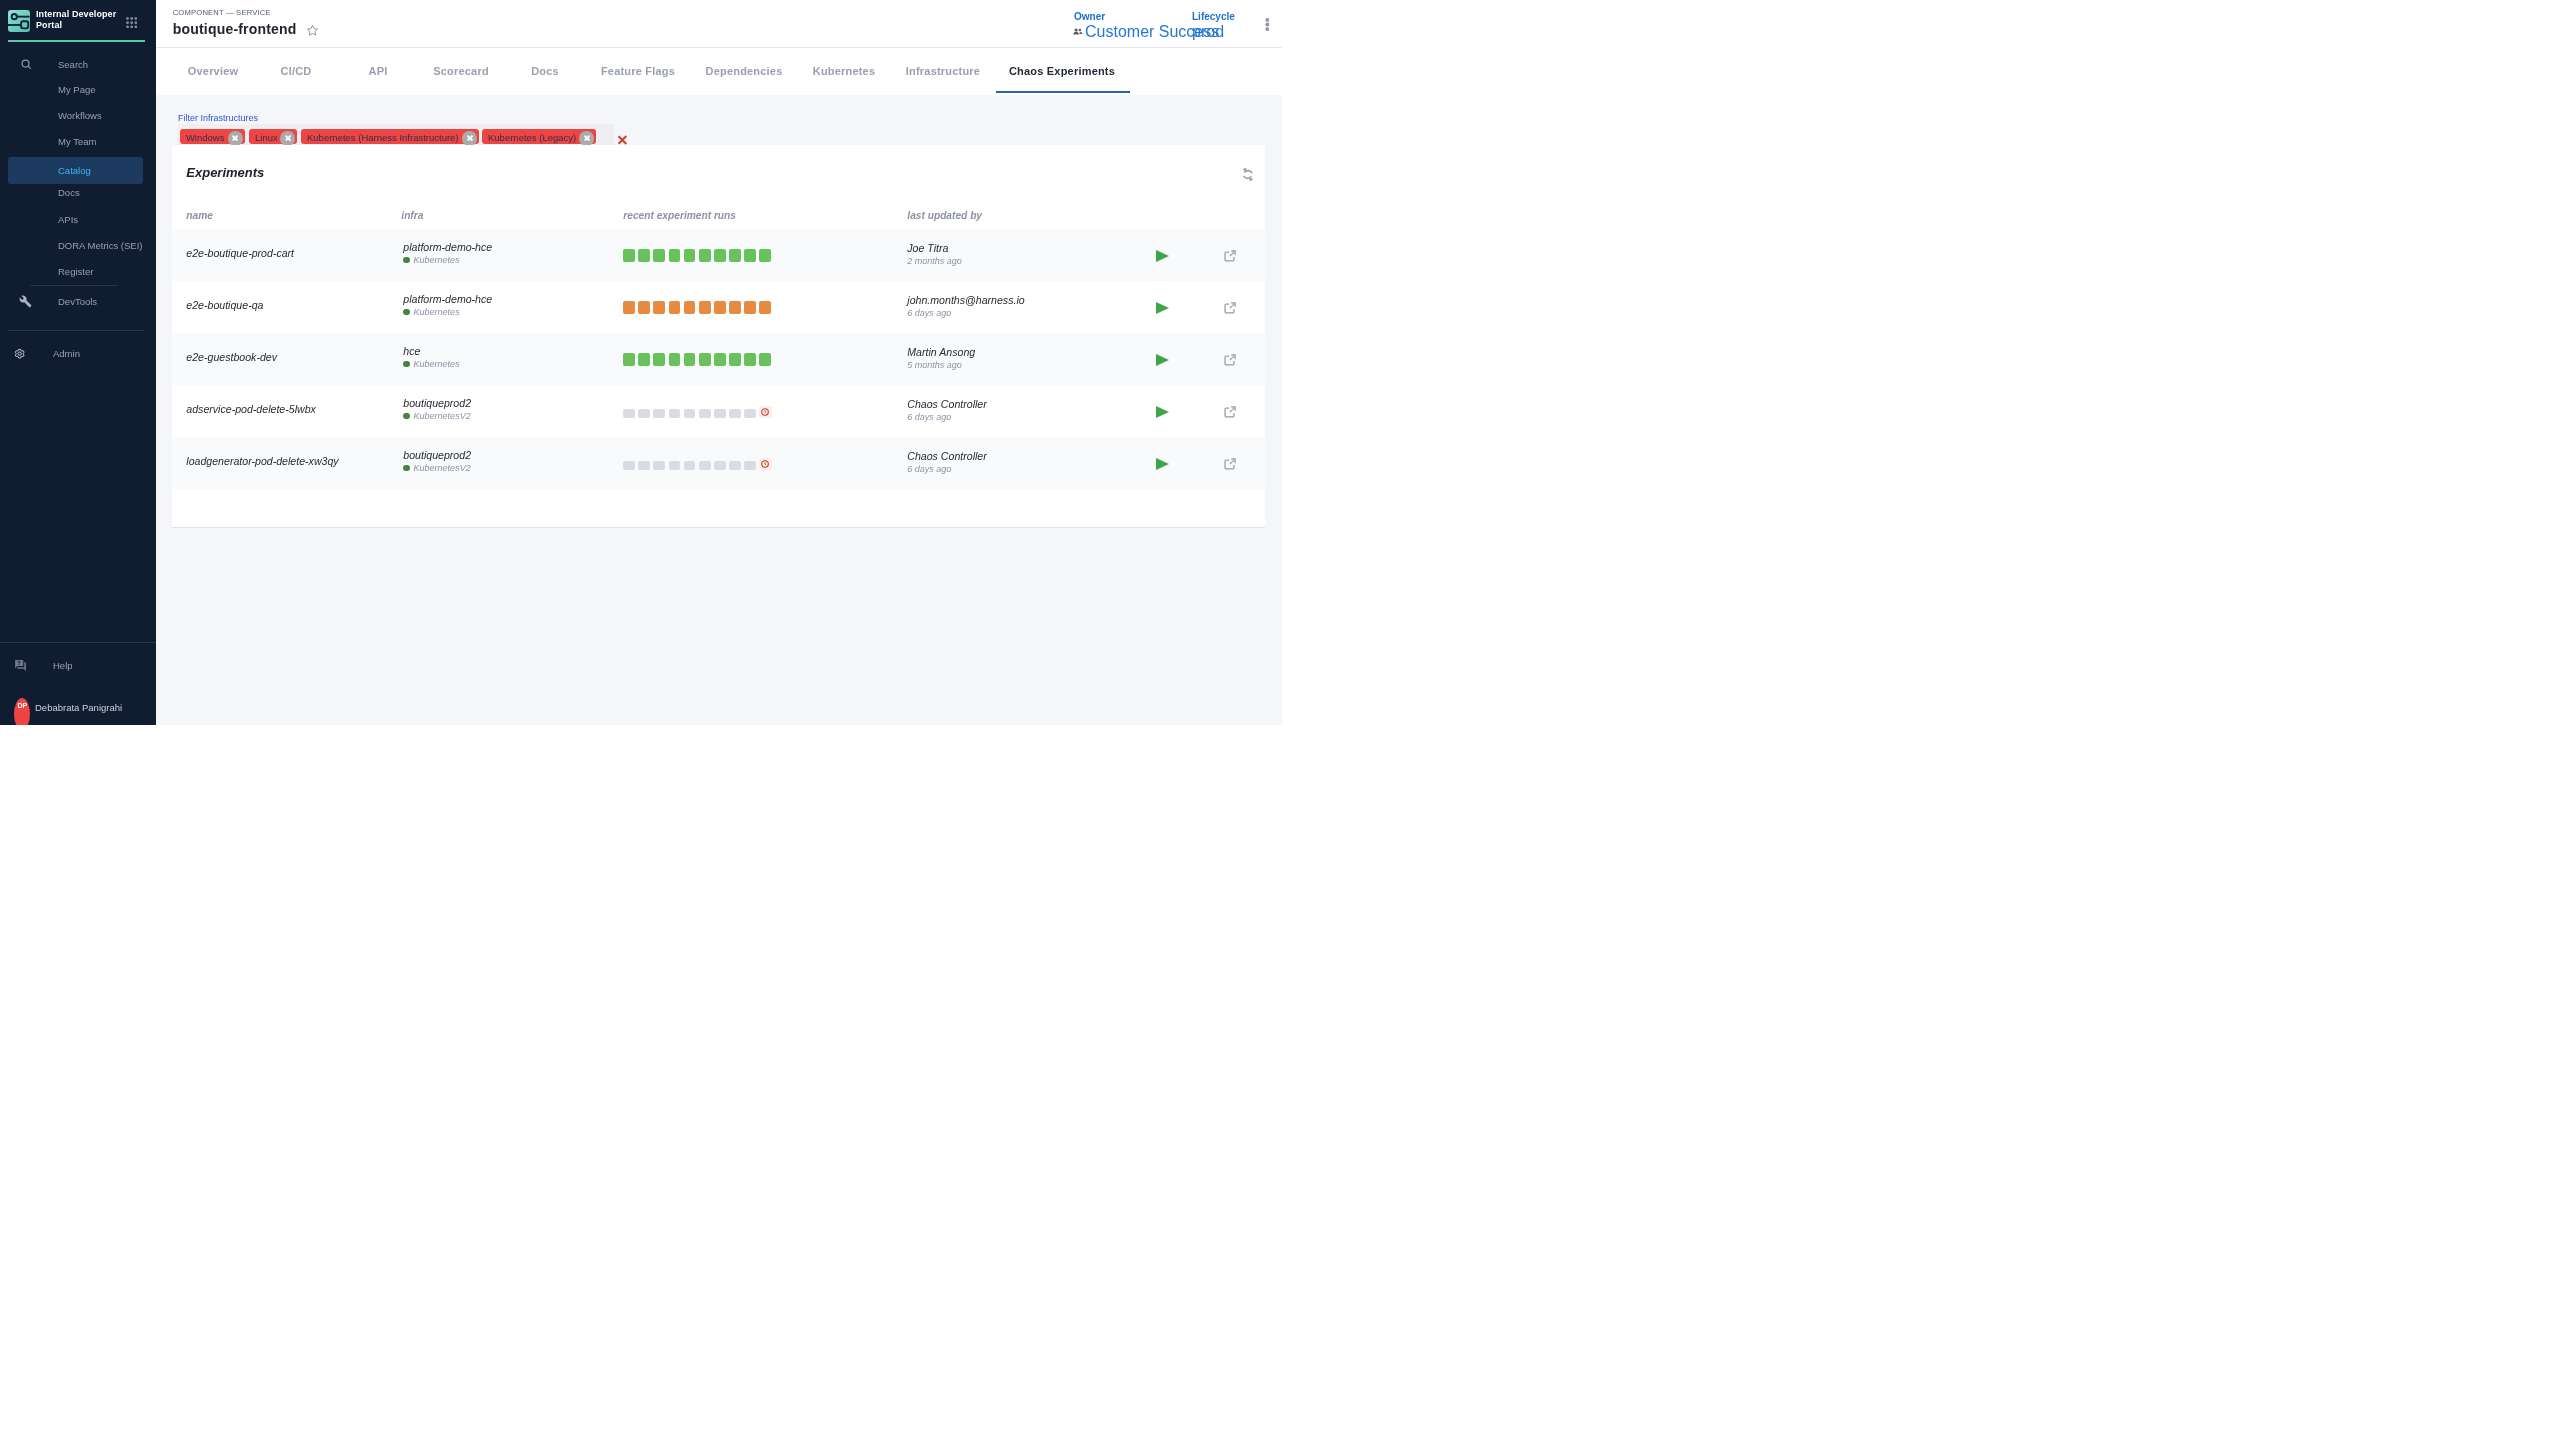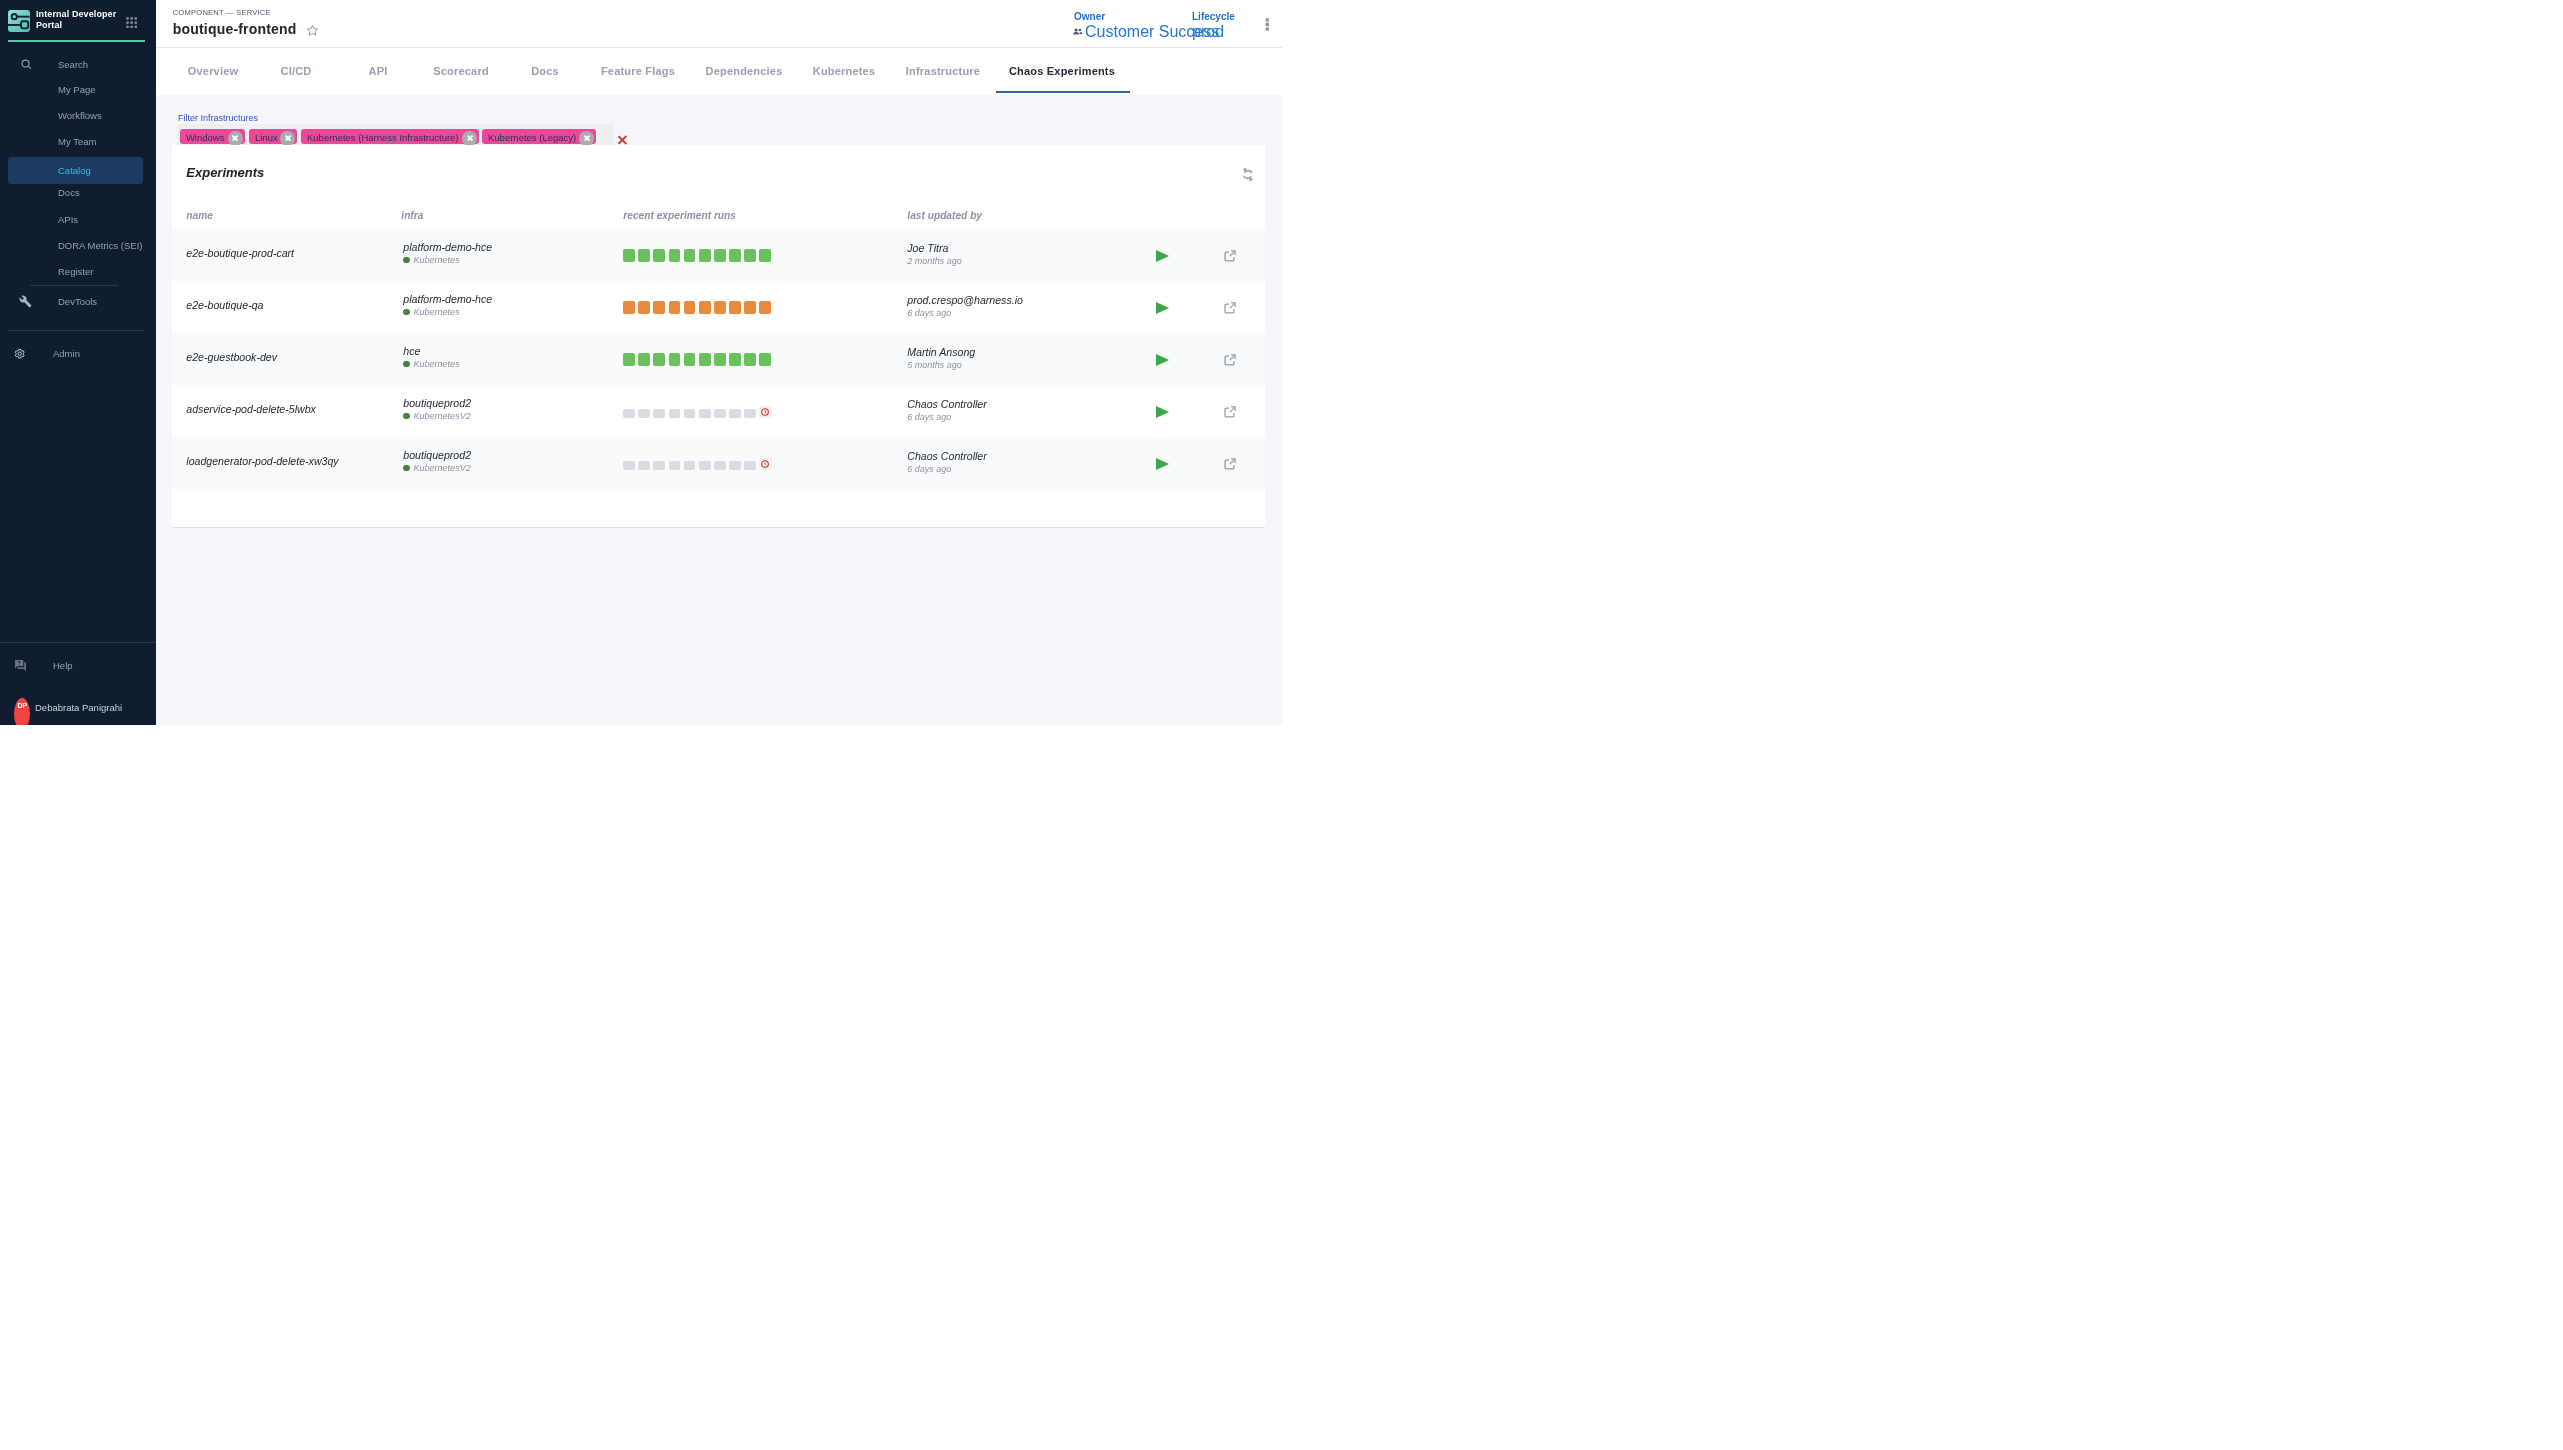--- a/index.html
+++ b/index.html
@@ -31,21 +31,21 @@
 #dots3 { position:absolute; left:1109px; top:17.5px; }
 
 
 .tab { position:absolute; top:65px; transform:translateX(-50%); font-size:11px; font-weight:600; color:#9aa0ac; letter-spacing:0.2px; white-space:nowrap; }
 .tab.act { color:#242b35; }
 #tabline { position:absolute; left:840px; top:91px; width:134px; height:2.3px; background:#2a63a9; }
 
 
 #flab { position:absolute; left:22px; top:18px; font-size:9px; color:#2c55d4; }
 #fband { position:absolute; left:22px; top:28.5px; width:436px; height:26.6px; background:#efeff1; }
-.chip { position:absolute; top:5.7px; height:15px; background:#ec4899; border-radius:3px; font-size:9.5px; color:#29334d; line-height:18.6px; padding-left:6px; white-space:nowrap; }
+.chip { position:absolute; top:5.7px; height:15px; background:#ef4444; border-radius:3px; font-size:9.5px; color:#29334d; line-height:18.6px; padding-left:6px; white-space:nowrap; }
 .chipx { position:absolute; right:2.3px; top:2.1px; width:14.4px; height:14.4px; border-radius:50%; background:#ababab; }
 .chipx:before, .chipx:after { content:""; position:absolute; left:50%; top:50%; width:6.8px; height:1.8px; background:#fff; border-radius:0.8px; }
 .chipx:before { transform:translate(-50%,-50%) rotate(45deg); }
 .chipx:after { transform:translate(-50%,-50%) rotate(-45deg); }
 #redx { position:absolute; left:462px; top:41px; width:8.4px; height:8.4px; }
 #redx:before, #redx:after { content:""; position:absolute; left:-1.1px; top:3.4px; width:10.6px; height:1.9px; background:#cf3e36; }
 #redx:before { transform:rotate(45deg); } #redx:after { transform:rotate(-45deg); }
 #fuline { position:absolute; left:22px; top:57px; width:453px; height:1.9px; background:#2257c9; }
 
 
@@ -253,21 +253,21 @@
                 <div class="sq o"></div>
                 <div class="sq o"></div>
                 <div class="sq o"></div>
                 <div class="sq o"></div>
                 <div class="sq o"></div>
                 <div class="sq o"></div>
                 <div class="sq o"></div>
                 <div class="sq o"></div>
               </div>
               <div class="cupd">
-                <div class="uname">prod.crespo@harness.io</div>
+                <div class="uname">john.months@harness.io</div>
                 <div class="usub">6 days ago</div>
               </div>
               <div class="cplay"></div>
               <div class="cext"><svg width="12" height="12" viewBox="0 0 16 16">
                   <g fill="none" stroke="#959caa" stroke-width="1.7">
                     <path d="M13.2 9.2 V13 a1.6 1.6 0 0 1 -1.6 1.6 H3 A1.6 1.6 0 0 1 1.4 13 V4.4 A1.6 1.6 0 0 1 3 2.8 H6.8"></path>
                     <path d="M9.5 1.2 H14.8 V6.5"></path>
                     <line x1="14.2" y1="1.8" x2="7.8" y2="8.2"></line>
                   </g>
                 </svg></div>

